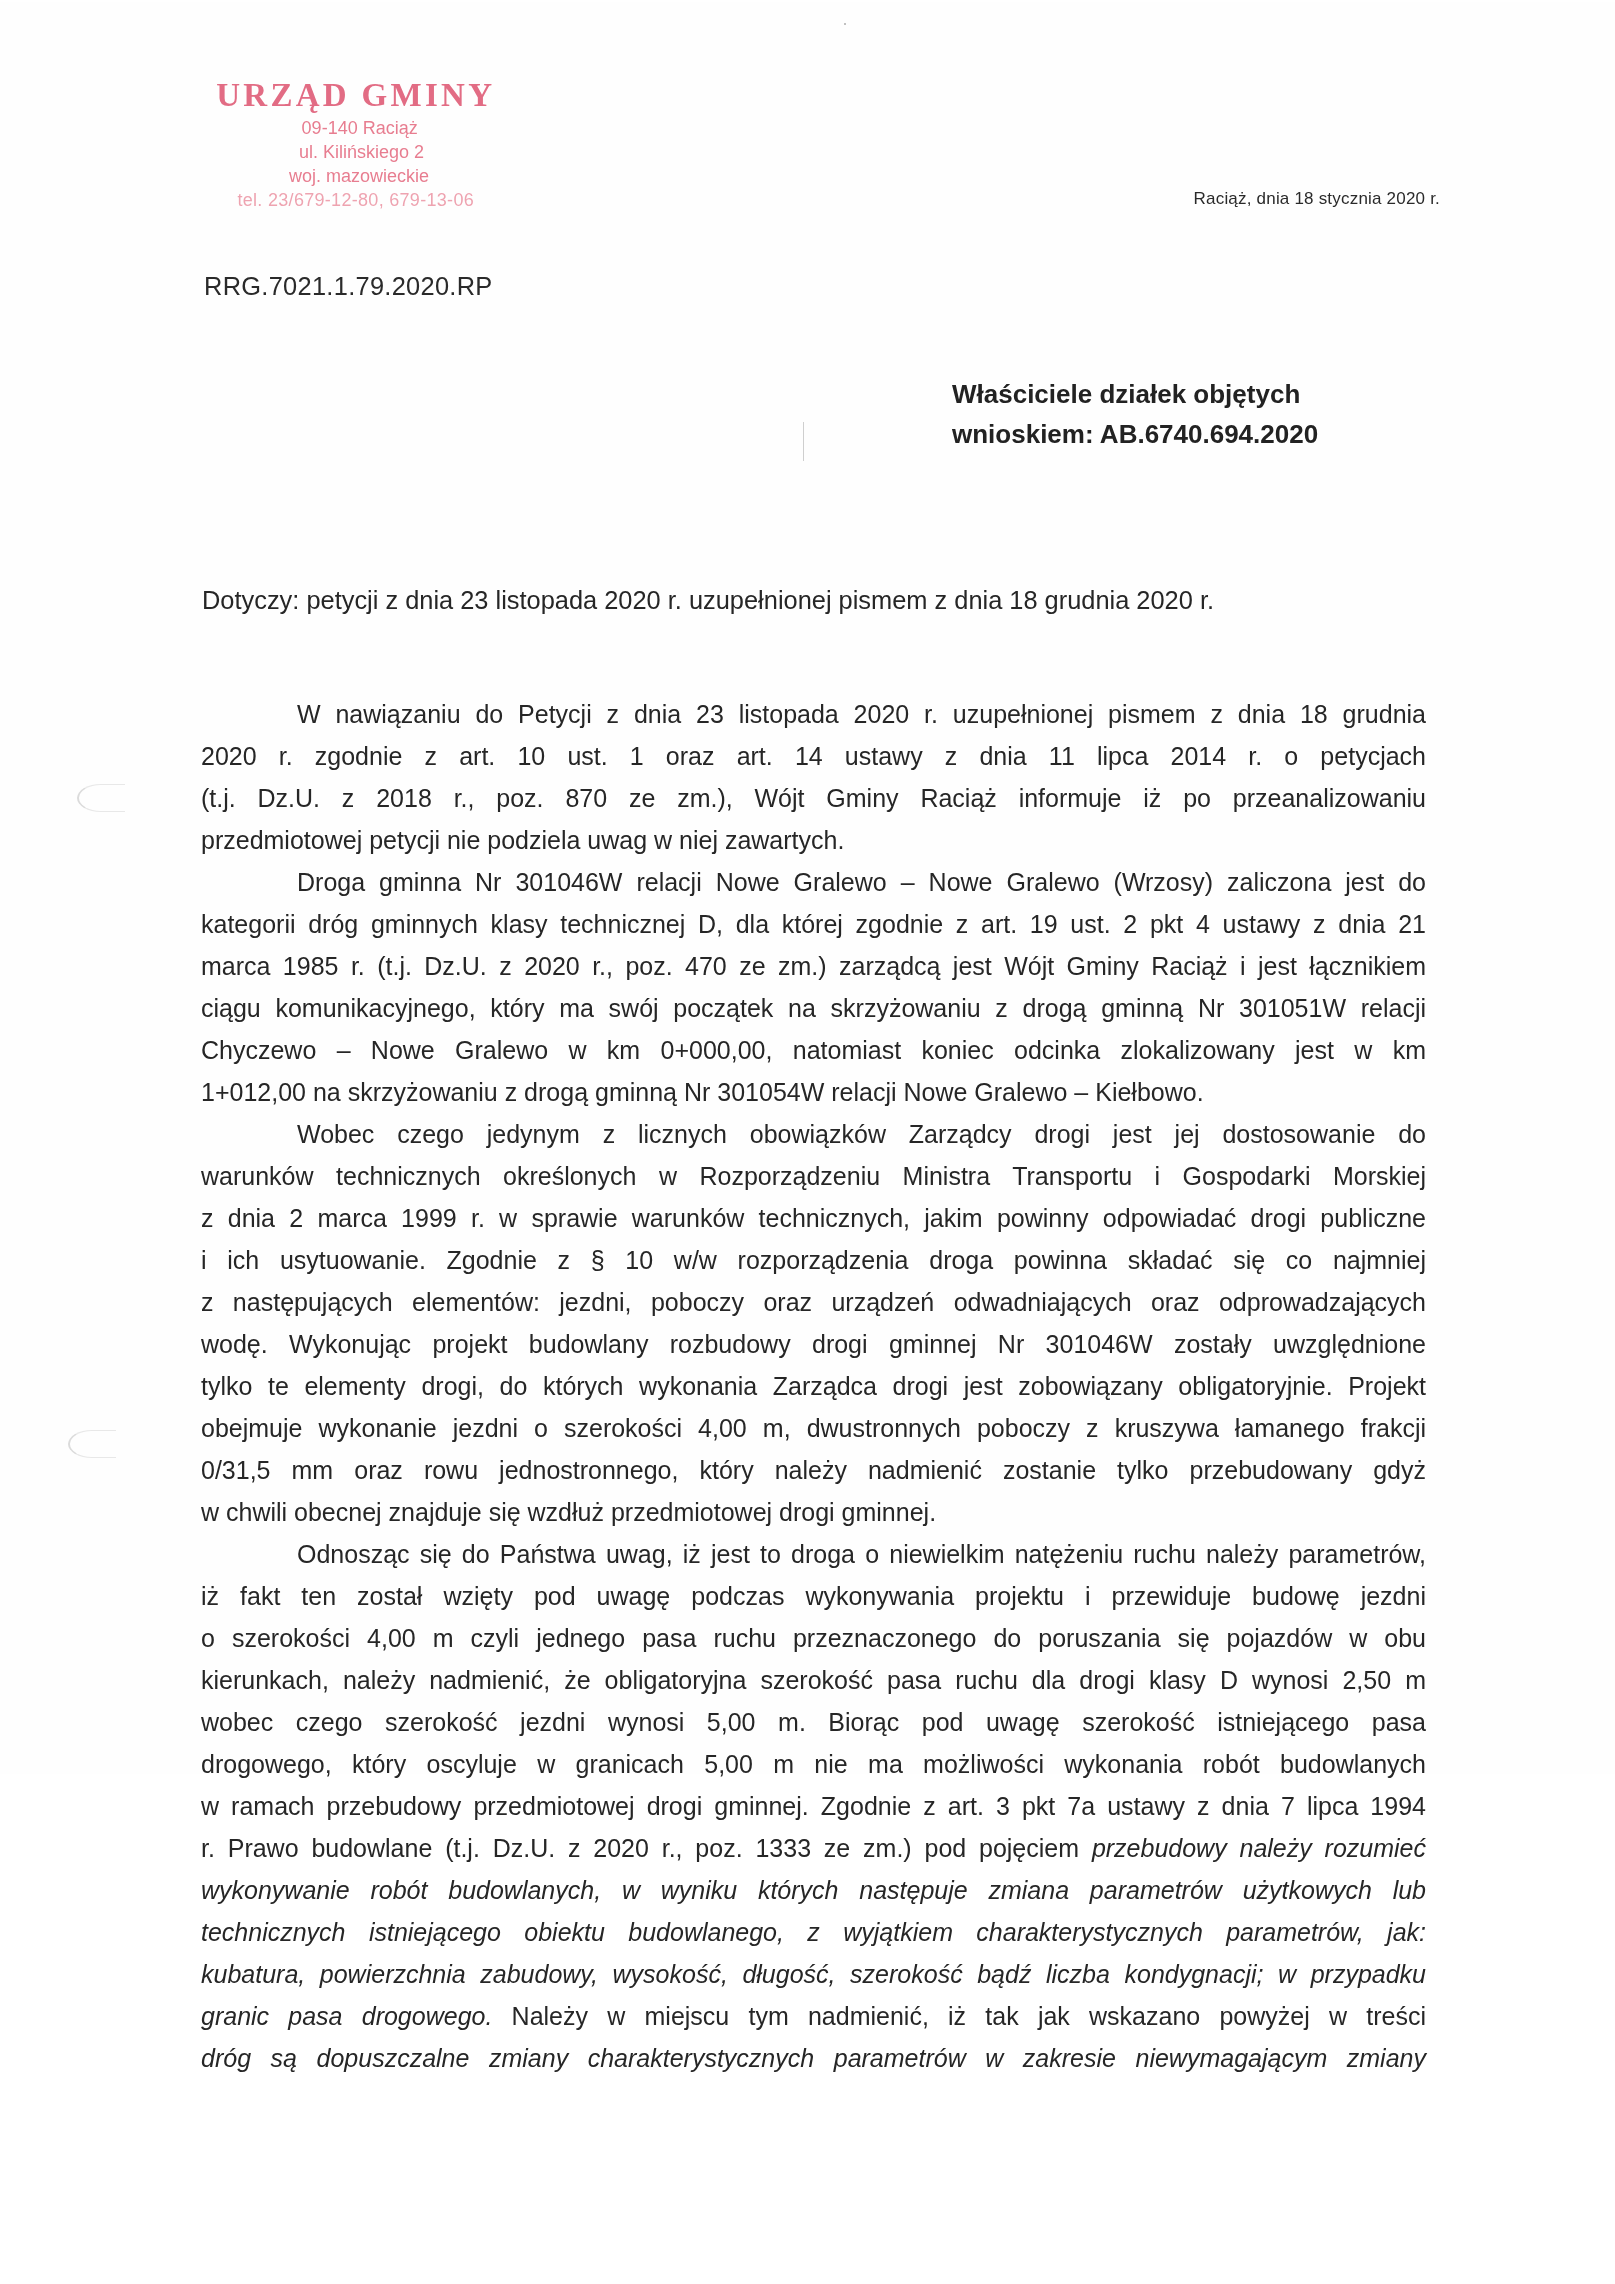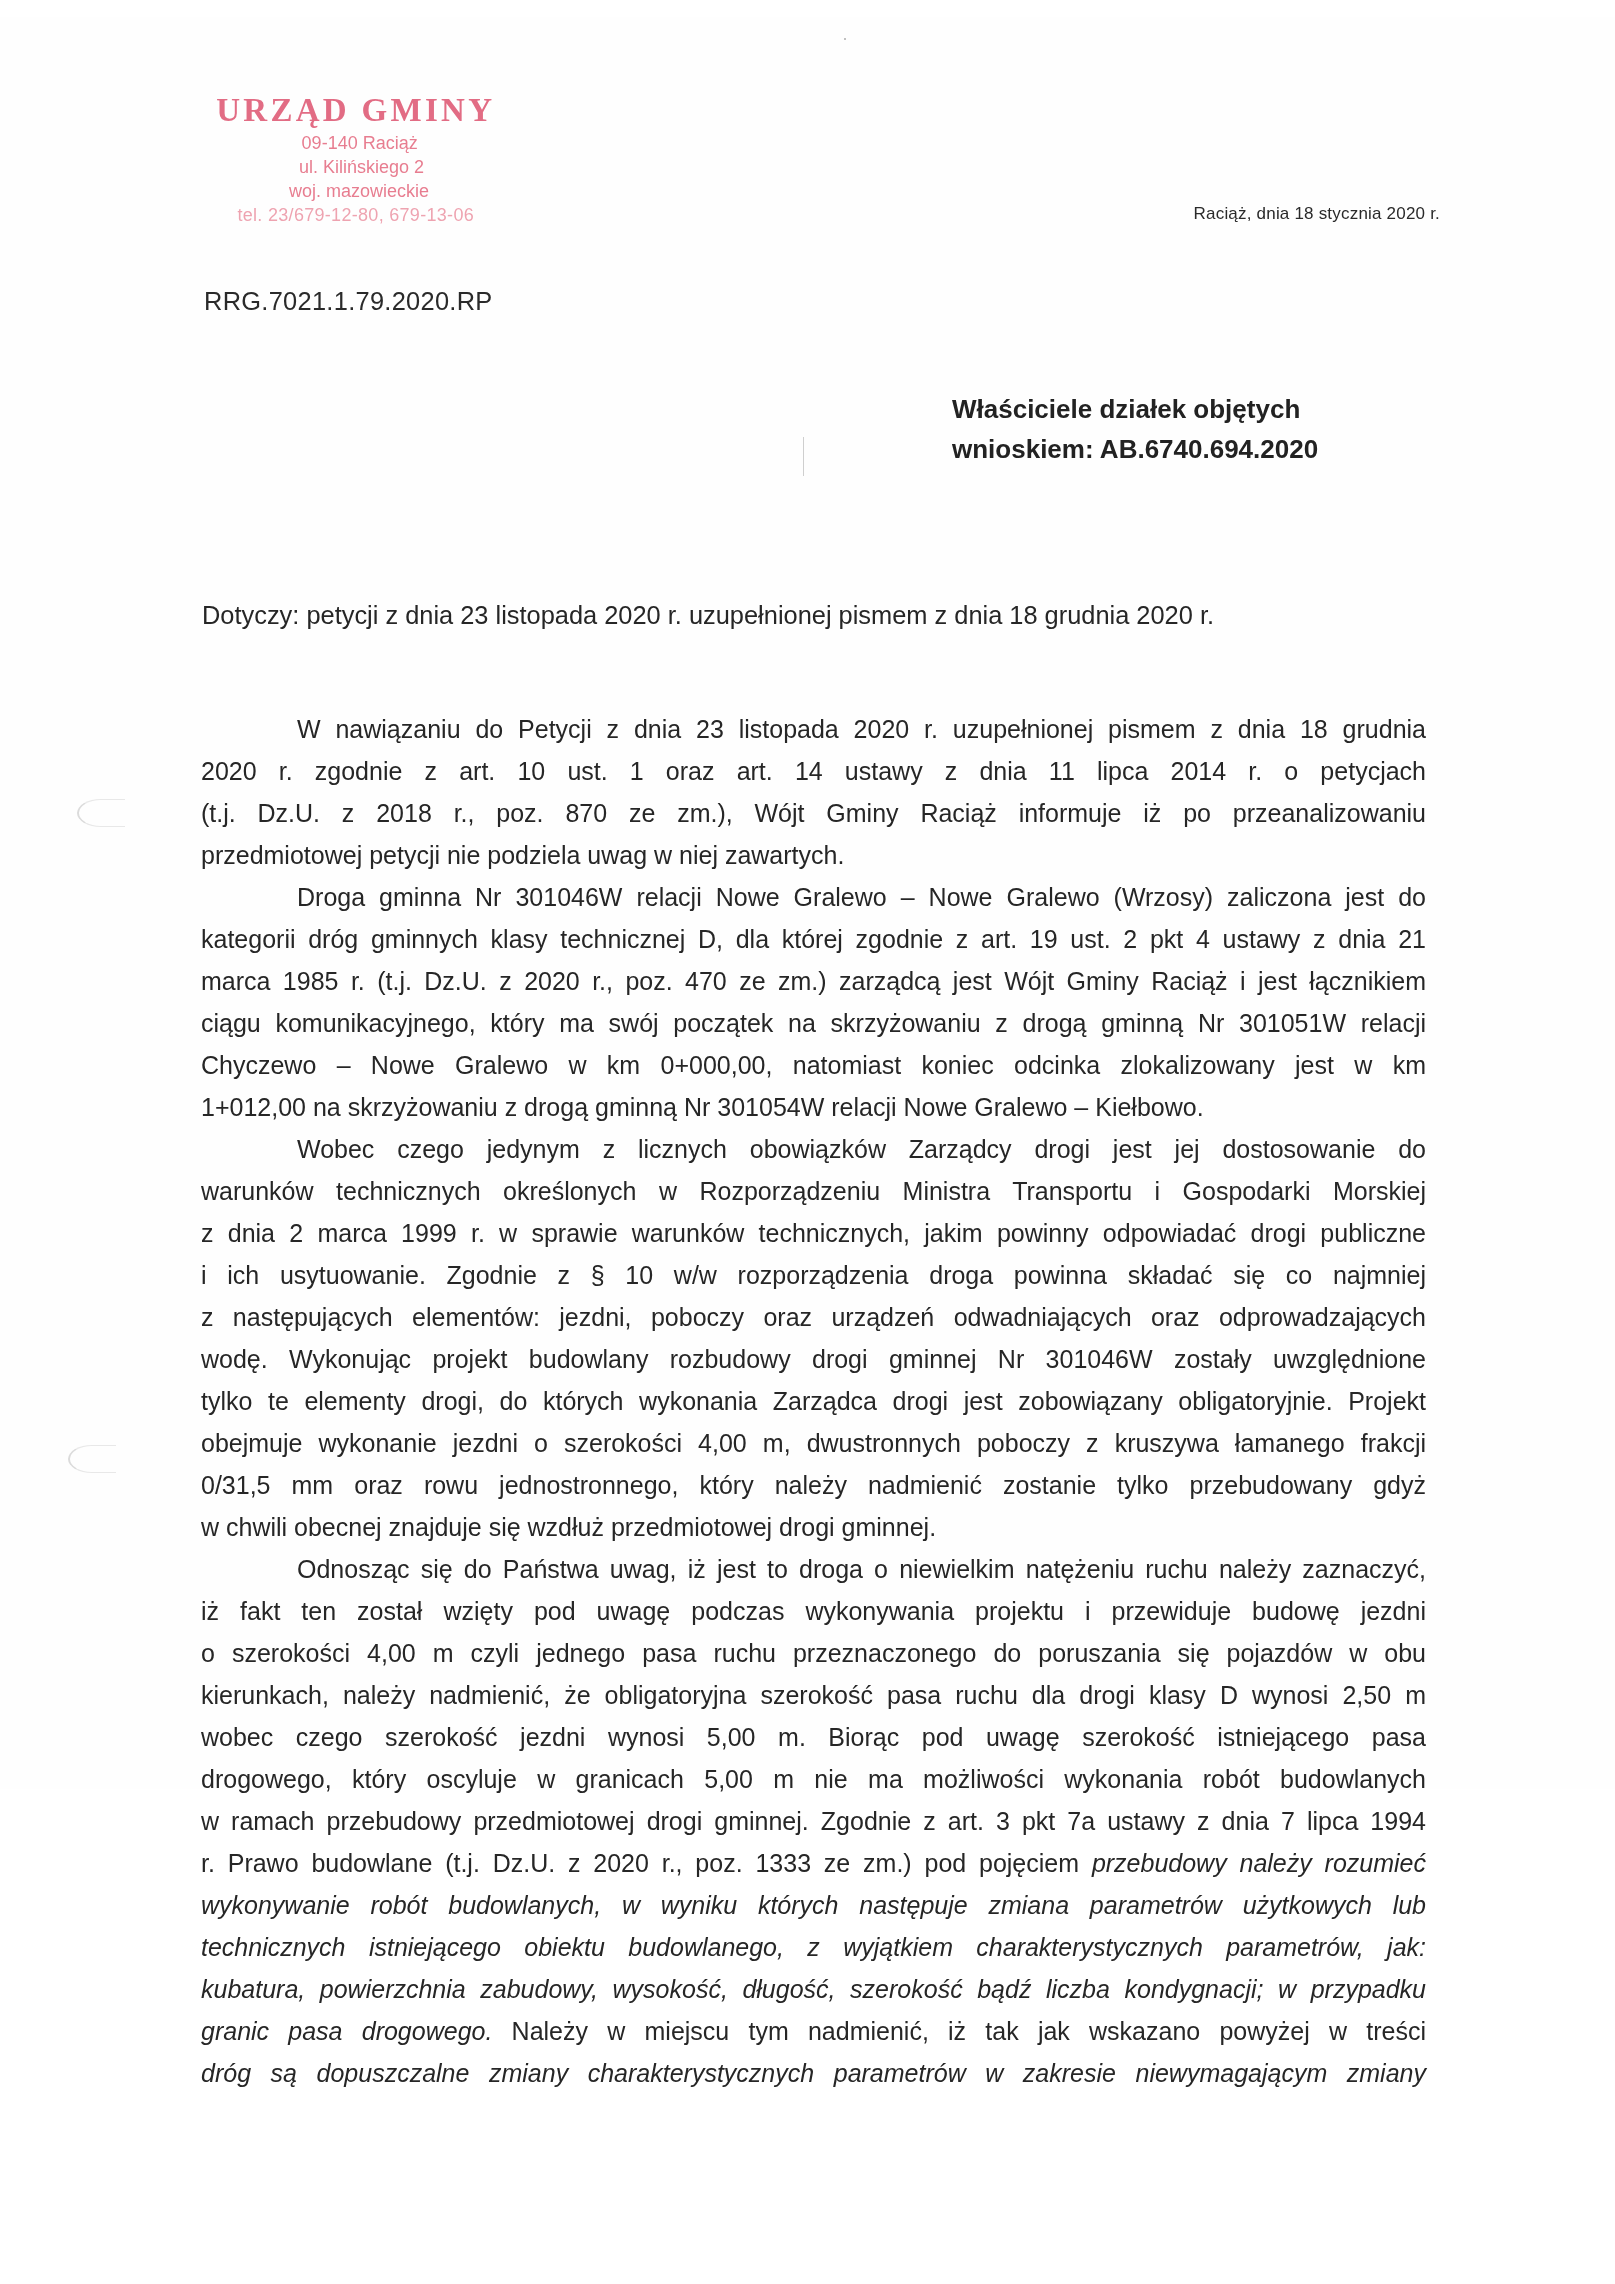--- a/index.html
+++ b/index.html
@@ -10,21 +10,21 @@
   body {
     width: 1616px;
     height: 2284px;
     position: relative;
     overflow: hidden;
     font-family: "Liberation Sans", "DejaVu Sans", sans-serif;
     color: #262626;
   }
   .page {
     position: absolute;
-    left: 0; top: 17px;
+    left: 0; top: 2px;
     width: 1616px;
     height: 1772px;
     background: #fefefe;
   }
   
   .stamp {
     position: absolute;
     left: 196px;
     top: 77px;
     width: 313px;
@@ -192,21 +192,21 @@
       <span class="line">i ich usytuowanie. Zgodnie z § 10 w/w rozporządzenia droga powinna składać się co najmniej</span>
       <span class="line">z następujących elementów: jezdni, poboczy oraz urządzeń odwadniających oraz odprowadzających</span>
       <span class="line">wodę. Wykonując projekt budowlany rozbudowy drogi gminnej Nr 301046W zostały uwzględnione</span>
       <span class="line">tylko te elementy drogi, do których wykonania Zarządca drogi jest zobowiązany obligatoryjnie. Projekt</span>
       <span class="line">obejmuje wykonanie jezdni o szerokości 4,00 m, dwustronnych poboczy z kruszywa łamanego frakcji</span>
       <span class="line">0/31,5 mm oraz rowu jednostronnego, który należy nadmienić zostanie tylko przebudowany gdyż</span>
       <span class="line last">w chwili obecnej znajduje się wzdłuż przedmiotowej drogi gminnej.</span>
     </div>
 
     <div class="para-block">
-      <span class="line first">Odnosząc się do Państwa uwag, iż jest to droga o niewielkim natężeniu ruchu należy zaznaczyć,</span>
+      <span class="line first">Odnosząc się do Państwa uwag, iż jest to droga o niewielkim natężeniu ruchu należy parametrów,</span>
       <span class="line">iż fakt ten został wzięty pod uwagę podczas wykonywania projektu i przewiduje budowę jezdni</span>
       <span class="line">o szerokości 4,00 m czyli jednego pasa ruchu przeznaczonego do poruszania się pojazdów w obu</span>
       <span class="line">kierunkach, należy nadmienić, że obligatoryjna szerokość pasa ruchu dla drogi klasy D wynosi 2,50 m</span>
       <span class="line">wobec czego szerokość jezdni wynosi 5,00 m. Biorąc pod uwagę szerokość istniejącego pasa</span>
       <span class="line">drogowego, który oscyluje w granicach 5,00 m nie ma możliwości wykonania robót budowlanych</span>
       <span class="line">w ramach przebudowy przedmiotowej drogi gminnej. Zgodnie z art. 3 pkt 7a ustawy z dnia 7 lipca 1994</span>
       <span class="line"><span>r. Prawo budowlane (t.j. Dz.U. z 2020 r., poz. 1333 ze zm.) pod pojęciem </span><span class="it">przebudowy należy rozumieć</span></span>
       <span class="line"><span class="it">wykonywanie robót budowlanych, w wyniku których następuje zmiana parametrów użytkowych lub</span></span>
       <span class="line"><span class="it">technicznych istniejącego obiektu budowlanego, z wyjątkiem charakterystycznych parametrów, jak:</span></span>
       <span class="line"><span class="it">kubatura, powierzchnia zabudowy, wysokość, długość, szerokość bądź liczba kondygnacji; w przypadku</span></span>

